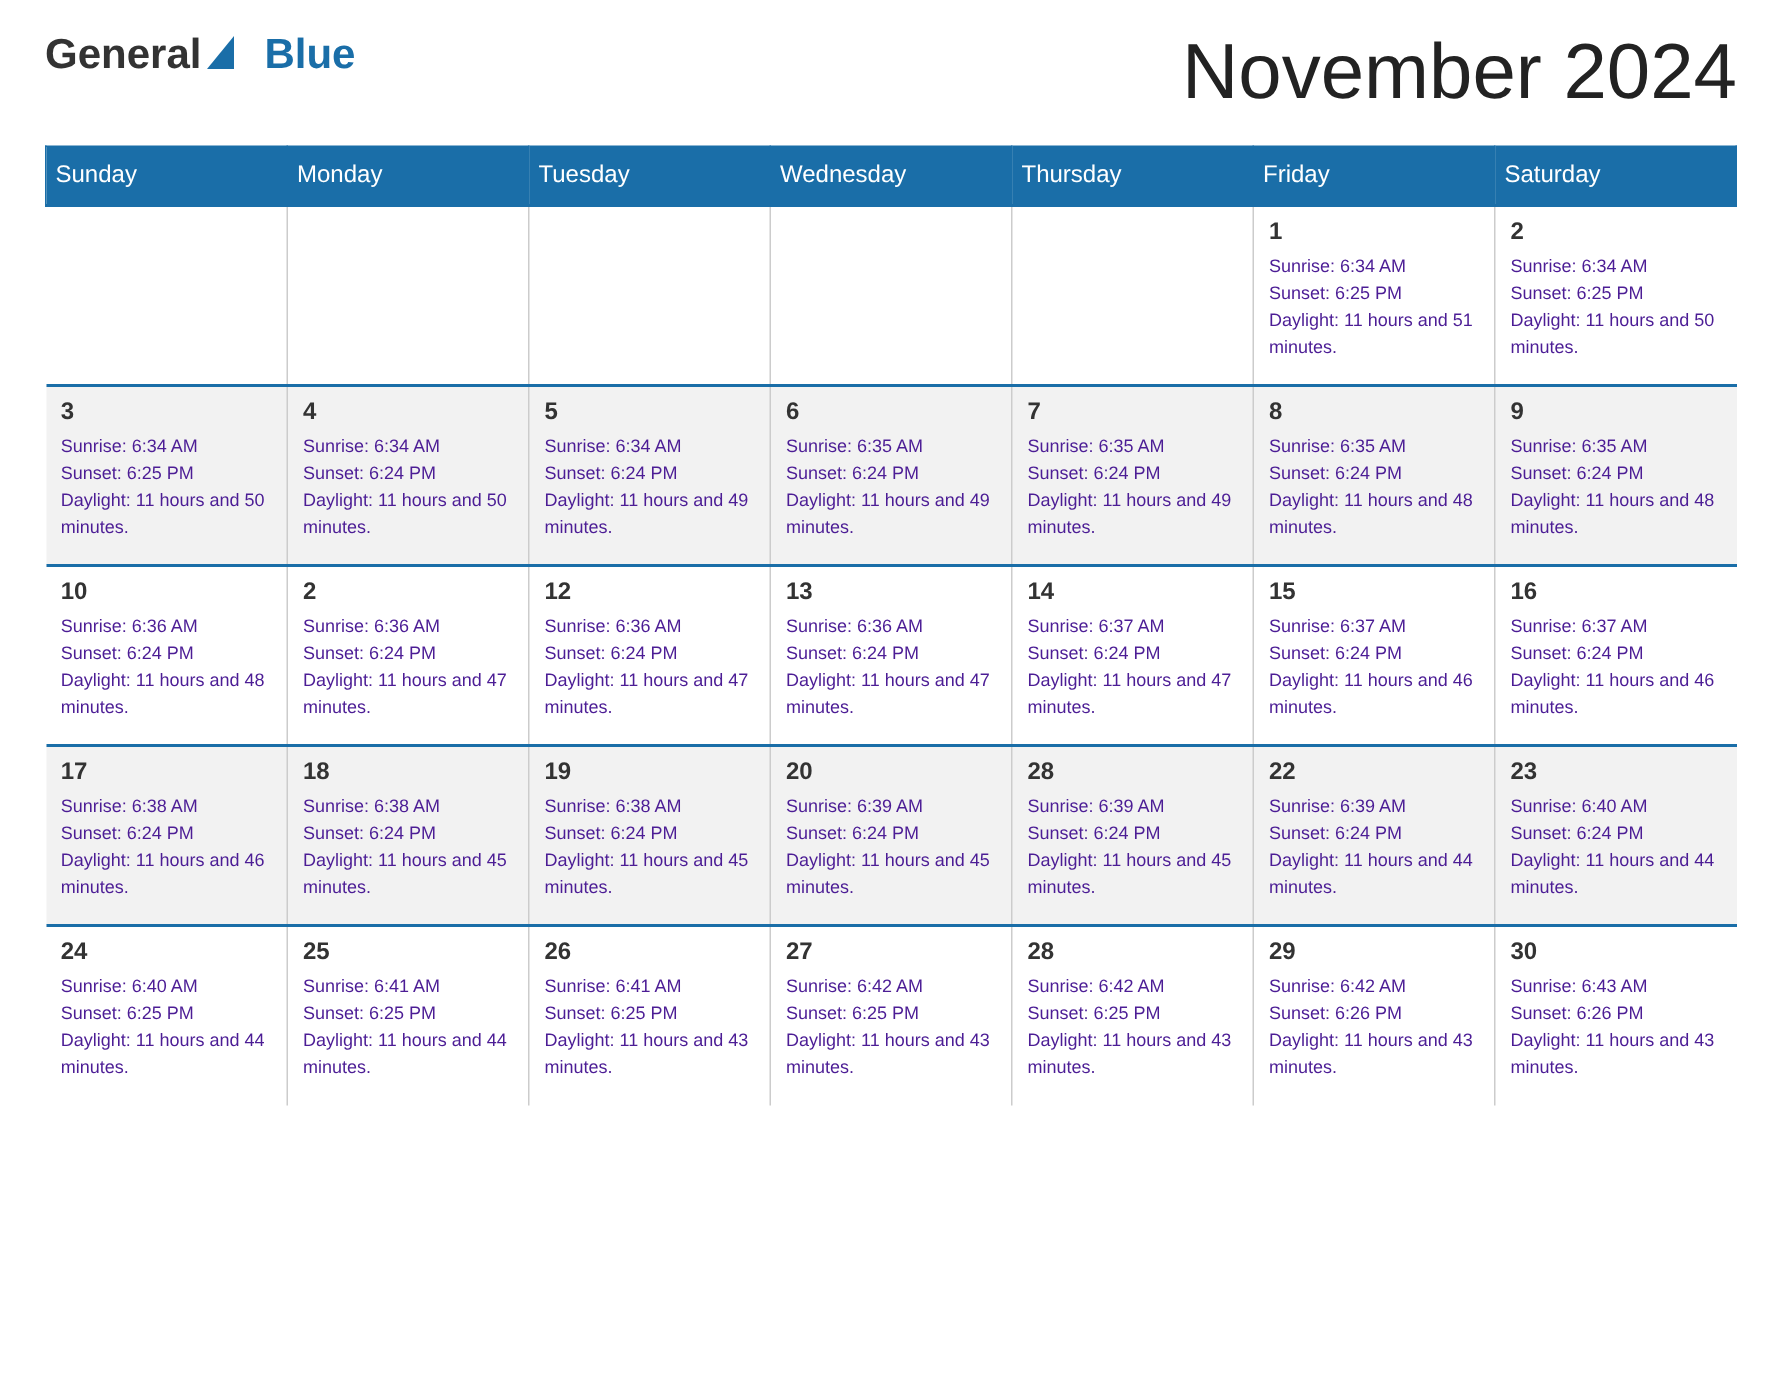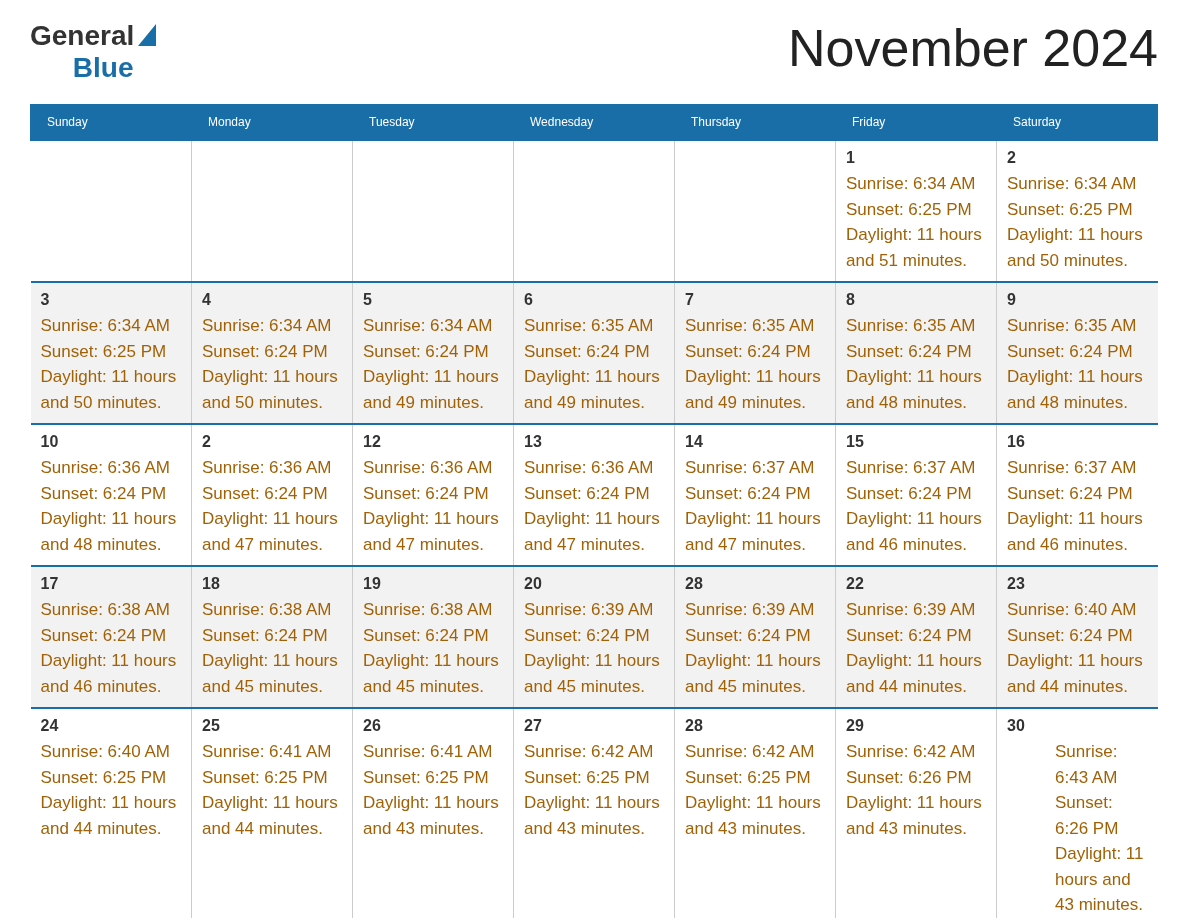--- a/index.html
+++ b/index.html
@@ -12,21 +12,21 @@
       min-height: 918px;
     }
     .header {
       display: flex;
       justify-content: space-between;
       align-items: flex-start;
       margin-bottom: 20px;
     }
     .logo {
       display: flex;
-      flex-direction: column;
+      flex-direction: row;
       align-items: center;
     }
     .logo-top {
       display: flex;
       align-items: center;
     }
     .logo-text-general {
       font-size: 28px;
       font-weight: bold;
       color: #333;
@@ -62,23 +62,23 @@
     table {
       width: 100%;
       border-collapse: collapse;
       table-layout: fixed;
     }
     thead tr {
       background-color: #1a6ea8;
     }
     thead th {
       color: #fff;
-      font-size: 12px;
+      font-size: 16px;
       font-weight: normal;
-      padding: 10px 16px;
+      padding: 10px 6px;
       text-align: left;
       border: 1px solid #1a6ea8;
     }
     tbody tr {
       vertical-align: top;
       border-top: 2px solid #1a6ea8;
     }
     tbody td {
       padding: 8px 10px;
       font-size: 13px;
@@ -90,23 +90,23 @@
       border-right: none;
     }
     .day-number {
       font-size: 16px;
       font-weight: bold;
       color: #333;
       display: block;
       margin-bottom: 4px;
     }
     .day-info {
-      font-size: 17px;
+      font-size: 12px;
       line-height: 1.5;
-      color: #a16207;
+      color: #4c1d95;
     }
     .empty-cell {
       background: #f9f9f9;
     }
     tbody tr:nth-child(even) td {
       background-color: #f2f2f2;
     }
     tbody tr:nth-child(odd) td {
       background-color: #ffffff;
     }
@@ -323,19 +323,19 @@
 Daylight: 11 hours and 43 minutes.</div>
         </td>
         <td>
           <span class="day-number">29</span>
           <div class="day-info" style="white-space: pre-line;">Sunrise: 6:42 AM
 Sunset: 6:26 PM
 Daylight: 11 hours and 43 minutes.</div>
         </td>
         <td>
           <span class="day-number">30</span>
-          <div class="day-info" style="white-space: pre-line; margin-left: 48px;">Sunrise: 6:43 AM
+          <div class="day-info" style="white-space: pre-line;">Sunrise: 6:43 AM
 Sunset: 6:26 PM
 Daylight: 11 hours and 43 minutes.</div>
         </td>
       </tr>
     </tbody>
 </table>
 
 </body></html>

